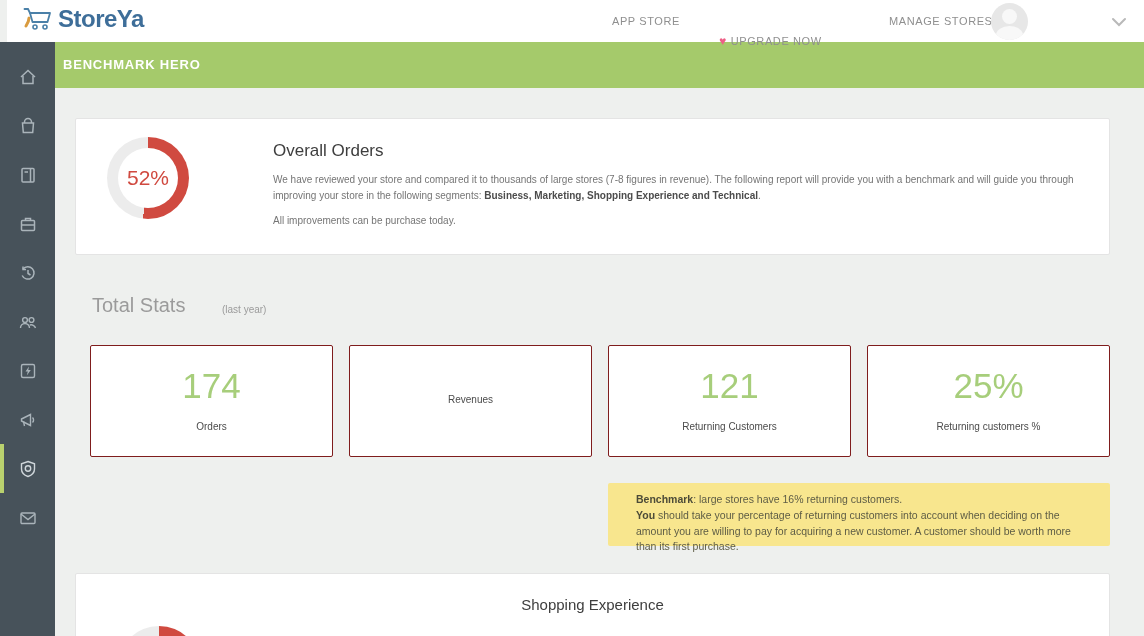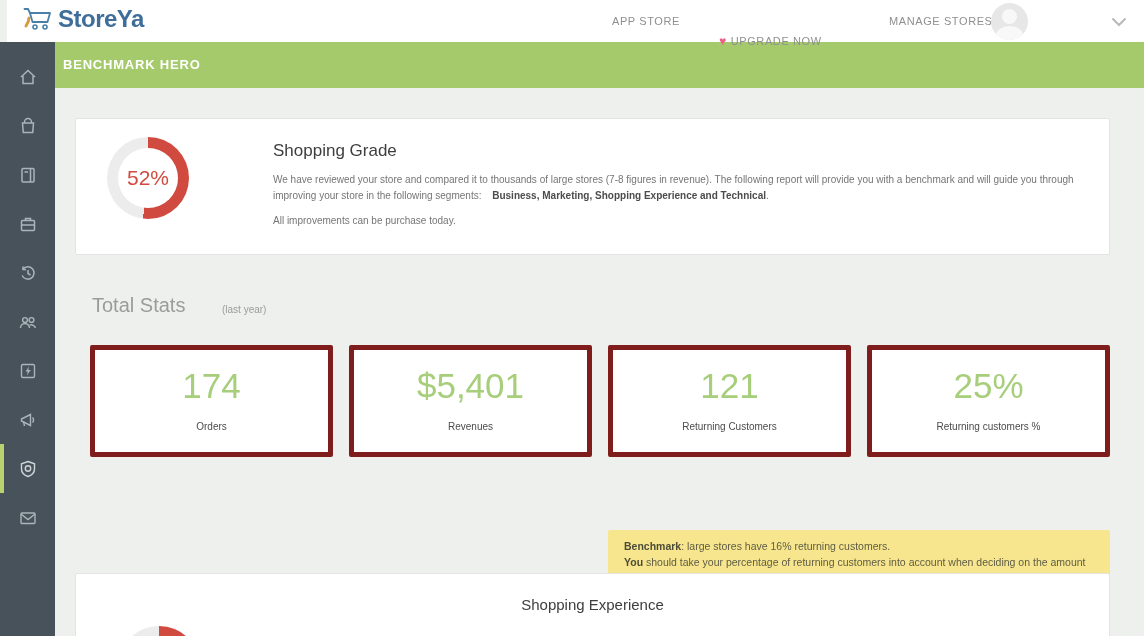--- a/index.html
+++ b/index.html
@@ -71,43 +71,43 @@
   .donut .donut-label {
     position: absolute; inset: 0; display: flex; align-items: center; justify-content: center;
     font-size: 21px; color: #d04a40; z-index: 2;
   }
   .grade-donut { position: absolute; left: 31px; top: 18px; }
   .grade-title { position: absolute; left: 197px; top: 22px; font-size: 17px; color: #3e3e3e; font-weight: normal; }
   .grade-desc {
     position: absolute; left: 197px; top: 53px; width: 815px;
     font-size: 10px; color: #757575; line-height: 1.55;
   }
-  .grade-desc b { color: #4c4c4c; margin-left: 8px; }
+  .grade-desc b { color: #4c4c4c; }
   .grade-desc2 { position: absolute; left: 197px; top: 96px; font-size: 10px; color: #757575; }
 
   
   .stats-title { position: absolute; left: 92px; top: 294px; font-size: 20px; color: #9b9b9b; font-weight: normal; }
   .stats-subtitle { position: absolute; left: 222px; top: 304px; font-size: 10px; color: #9b9b9b; }
   .stats-row {
     position: absolute; left: 90px; top: 345px; width: 1020px; height: 112px;
     display: flex; gap: 16px;
   }
   .stat-card {
-    flex: 1; background: #ffffff; border: 5px solid #7f1d1d; border-radius: 2px;
+    flex: 1; background: #ffffff; border: 1px solid #7f1d1d; border-radius: 2px;
     display: flex; flex-direction: column; align-items: center; justify-content: center;
     padding-bottom: 18px;
   }
   .stat-value { font-size: 35px; color: #a7ce7b; margin-top: 14px; }
   .stat-label { font-size: 10px; color: #4b4b4b; margin-top: 15px; }
 
   
   .note {
     position: absolute; left: 608px; top: 483px; width: 502px; height: 63px;
-    background: #f8e68e; border-radius: 2px; padding: 9px 16px;
-    font-size: 10.5px; color: #5d5c45; line-height: 1.5; margin-top: 47px;
+    background: #f8e68e; border-radius: 2px; padding: 9px 28px;
+    font-size: 10.5px; color: #5d5c45; line-height: 1.5;
   }
   .note b { color: #4c4b38; }
 
   
   .shopping-card { left: 75px; top: 573px; width: 1035px; height: 130px; padding: 22px 20px; }
   .shopping-title { font-size: 15px; color: #3e3e3e; font-weight: normal; text-align: center; }
   .shopping-donut { margin: 13px 0 0 22px; }
 </style>
 </head>
 <body>
@@ -214,35 +214,34 @@
 
 <div class="banner">
   <span>BENCHMARK HERO</span>
 </div>
 
 <div class="card grade-card">
   <div class="donut grade-donut" style="background: conic-gradient(rgb(208, 74, 64) 0deg, rgb(208, 74, 64) 52%, rgb(236, 236, 236) 52%, rgb(236, 236, 236) 100%);">
     <div class="hole"></div>
     <div class="donut-label">52%</div>
   </div>
-  <h2 class="grade-title">Shopping Grade</h2>
+  <h2 class="grade-title">Overall Orders</h2>
   <p class="grade-desc"><span>We have reviewed your store and compared it to thousands of large stores (7-8 figures in revenue). The following report will provide you with a benchmark and will guide you through improving your store in the following segments: </span><b>Business, Marketing, Shopping Experience and Technical</b><span>.</span></p>
   <p class="grade-desc2">All improvements can be purchase today.</p>
 </div>
 
 <h1 class="stats-title">Total Stats</h1>
 <span class="stats-subtitle">(last year)</span>
 
 <div class="stats-row">
   <div class="stat-card">
     <div class="stat-value">174</div>
     <div class="stat-label">Orders</div>
   </div>
   <div class="stat-card">
-    <div class="stat-value">$5,401</div>
     <div class="stat-label">Revenues</div>
   </div>
   <div class="stat-card">
     <div class="stat-value">121</div>
     <div class="stat-label">Returning Customers</div>
   </div>
   <div class="stat-card">
     <div class="stat-value">25%</div>
     <div class="stat-label">Returning customers %</div>
   </div>

